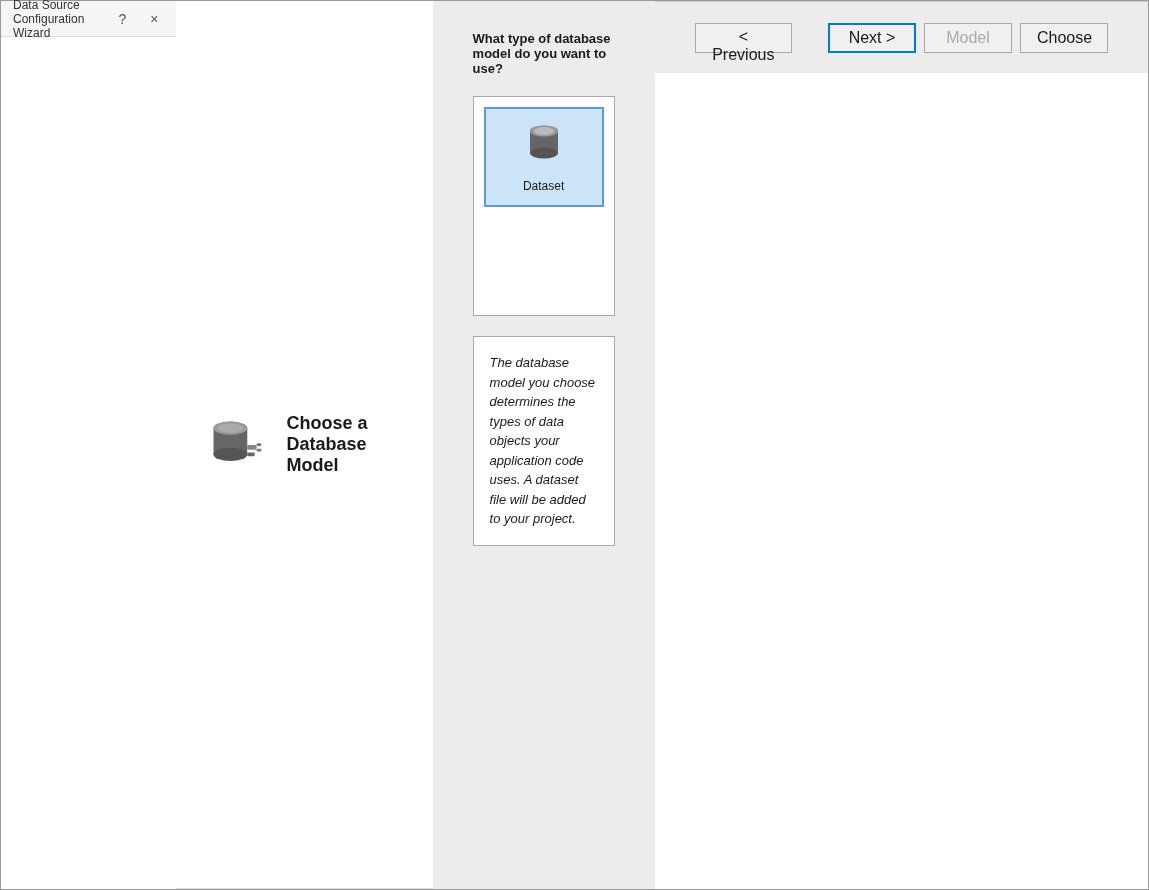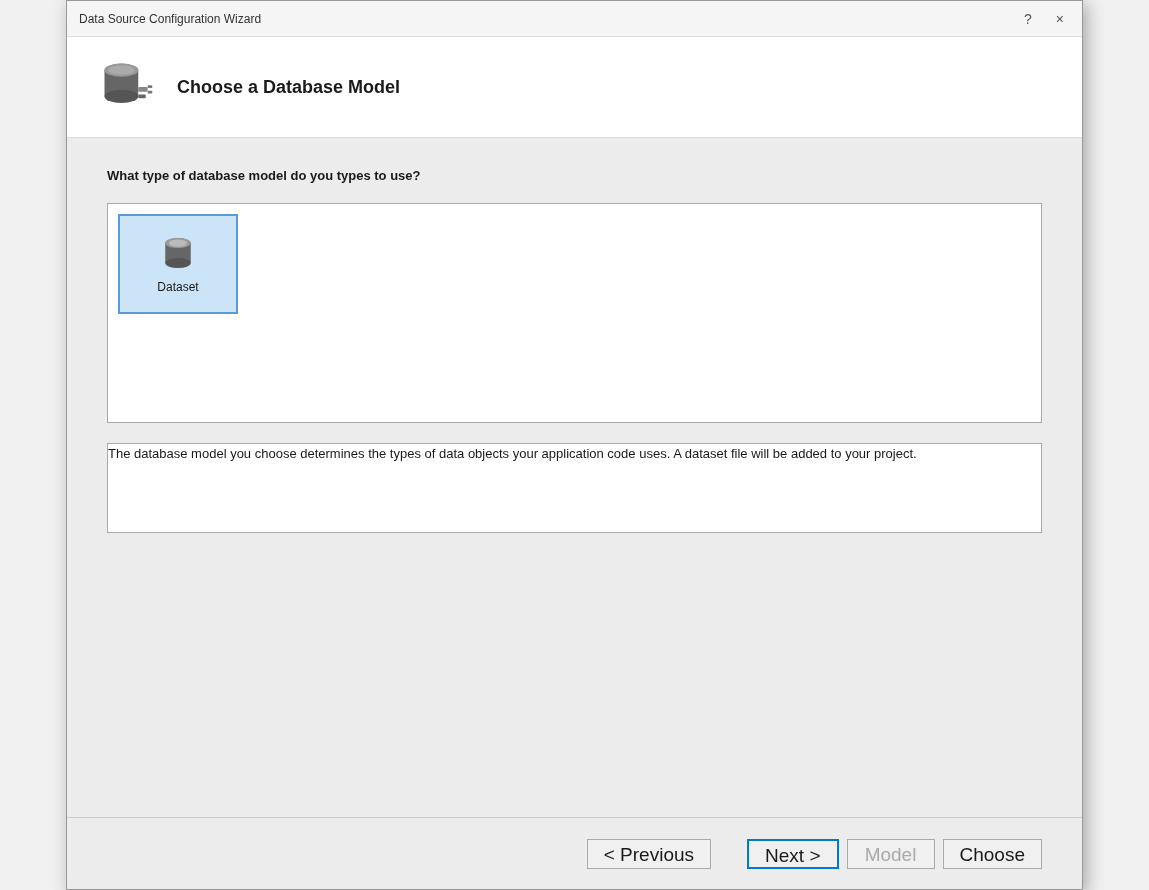--- a/index.html
+++ b/index.html
@@ -12,27 +12,27 @@
       background: #f0f0f0;
       font-family: 'Segoe UI', Tahoma, Geneva, Verdana, sans-serif;
       font-size: 13px;
       display: flex;
       justify-content: center;
       align-items: center;
       min-height: 100vh;
     }
 
     .dialog-window {
-      width: 1017px;
+      width: 1149px;
       height: 890px;
       background: #ffffff;
       border: 1px solid #999;
       box-shadow: 4px 4px 16px rgba(0,0,0,0.3);
       display: flex;
-      flex-direction: column;
+      flex-direction: row;
     }
 
     
     .title-bar {
       background: #f5f5f5;
       border-bottom: 1px solid #ddd;
       padding: 8px 12px;
       display: flex;
       align-items: center;
       justify-content: space-between;
@@ -118,65 +118,67 @@
       align-content: flex-start;
       gap: 5px;
     }
 
     .model-item {
       width: 120px;
       height: 100px;
       display: flex;
       flex-direction: column;
       align-items: center;
-      justify-content: flex-end;
+      justify-content: space-between;
       gap: 6px;
       cursor: pointer;
       border: 2px solid transparent;
-      padding: 18px;
+      padding: 12px;
     }
 
     .model-item.selected {
       background: #cce4f7;
       border: 2px solid #5b9bd5;
     }
 
     .model-item-label {
       font-size: 12px;
       color: #1a1a1a;
       text-align: center;
     }
 
     
     .description-box {
       background: #ffffff;
       border: 1px solid #aaa;
+      padding: 16px;
       min-height: 90px;
       color: #1a1a1a;
       font-size: 13px;
       line-height: 1.5;
+      font-style: italic;
     }
 
     
     .footer {
       background: #ececec;
       border-top: 1px solid #ccc;
       padding: 16px 40px;
       display: flex;
       justify-content: flex-end;
       align-items: center;
       gap: 8px;
       height: 72px;
     }
 
     .btn {
       min-width: 88px;
       height: 30px;
       padding: 4px 16px;
-      font-size: 19px;
+      font-size: 16px;
       font-family: 'Segoe UI', Tahoma, Geneva, Verdana, sans-serif;
       cursor: pointer;
       border: 1px solid #aaa;
       background: #f0f0f0;
       color: #1a1a1a;
     }
 
     .btn-primary {
       border: 2px solid #0078d4;
       background: #f0f0f0;
@@ -220,21 +222,21 @@
         <rect x="54" y="28" width="5" height="3" fill="#777" rx="1"></rect>
         <rect x="54" y="34" width="5" height="3" fill="#777" rx="1"></rect>
         <rect x="44" y="38" width="8" height="4" fill="#666" rx="1"></rect>
       </svg>
     </div>
     <h1 class="header-title">Choose a Database Model</h1>
   </div>
 
   <div class="main-content">
 
-    <div class="question-label">What type of database model do you types to use?</div>
+    <div class="question-label">What type of database model do you want to use?</div>
 
     <div class="model-selection-box">
       <div class="model-item selected">
         <svg width="40" height="44" viewBox="0 0 40 44">
 
           <ellipse cx="20" cy="10" rx="14" ry="5.5" fill="#888"></ellipse>
           <rect x="6" y="10" width="28" height="22" fill="#666"></rect>
           <ellipse cx="20" cy="32" rx="14" ry="5.5" fill="#555"></ellipse>
           <ellipse cx="20" cy="10" rx="14" ry="5.5" fill="#999"></ellipse>
           <ellipse cx="20" cy="10" rx="10" ry="4" fill="#bbb"></ellipse>

